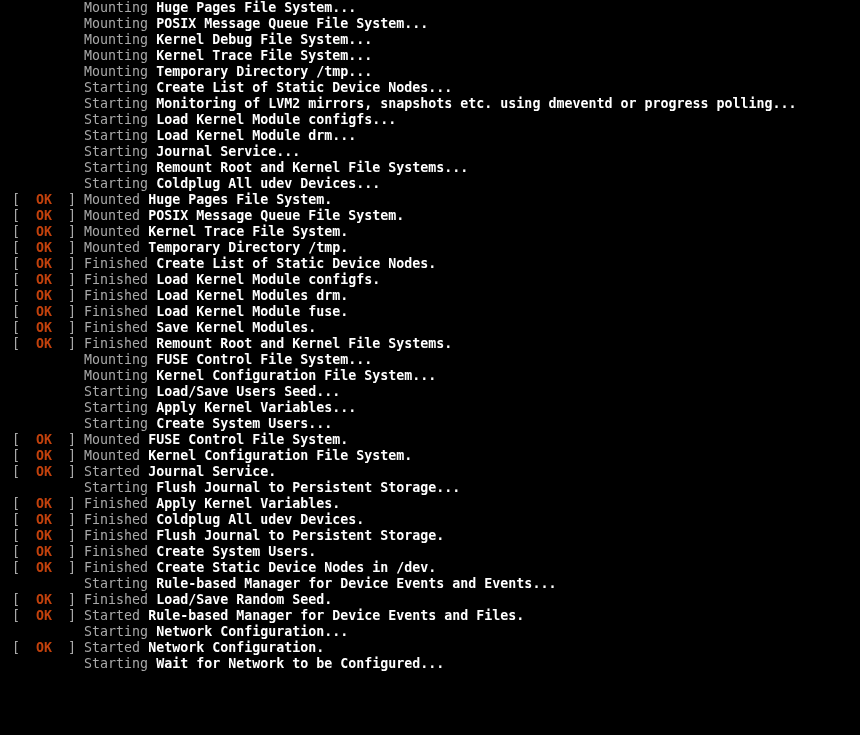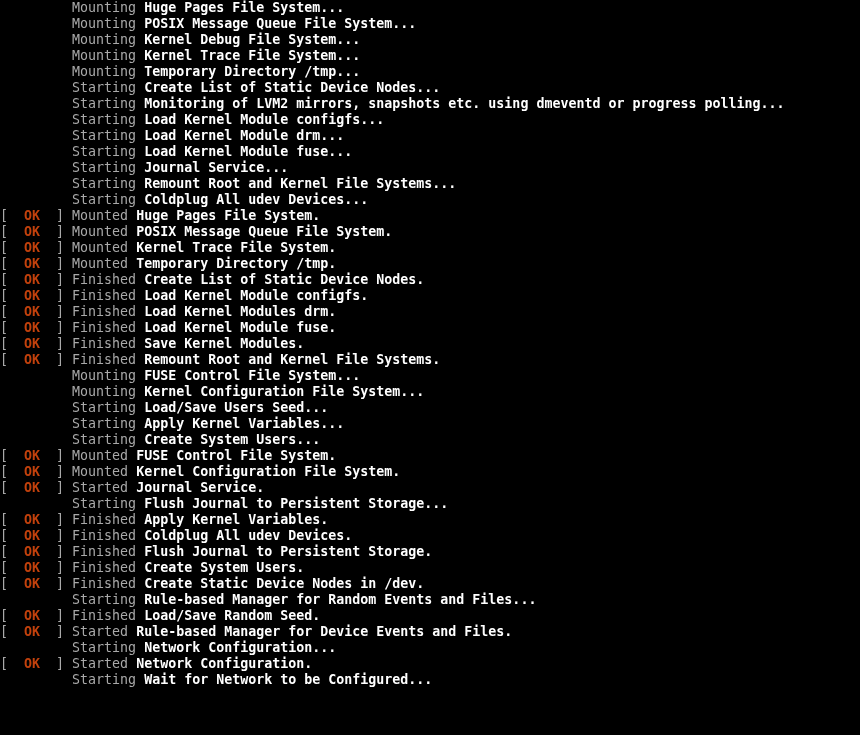--- a/index.html
+++ b/index.html
@@ -16,20 +16,21 @@
     width: 860px;
     height: 735px;
     background: #000000;
     font-family: "DejaVu Sans Mono", "Liberation Mono", monospace;
     font-size: 13.3px;
     line-height: 16px;
   }
   .line {
     height: 16px;
     white-space: pre;
+    padding-left: 12px;
   }
   .dim {
     color: #a9a9a9;
     font-weight: normal;
   }
   .unit {
     color: #ffffff;
     font-weight: bold;
   }
   .okgreen {
@@ -43,21 +44,20 @@
 <main class="console" style="background: rgb(0, 0, 0);">
     <div class="line"><span class="dim">         </span><span class="dim">Mounting </span><span class="unit">Huge Pages File System...</span></div>
     <div class="line"><span class="dim">         </span><span class="dim">Mounting </span><span class="unit">POSIX Message Queue File System...</span></div>
     <div class="line"><span class="dim">         </span><span class="dim">Mounting </span><span class="unit">Kernel Debug File System...</span></div>
     <div class="line"><span class="dim">         </span><span class="dim">Mounting </span><span class="unit">Kernel Trace File System...</span></div>
     <div class="line"><span class="dim">         </span><span class="dim">Mounting </span><span class="unit">Temporary Directory /tmp...</span></div>
     <div class="line"><span class="dim">         </span><span class="dim">Starting </span><span class="unit">Create List of Static Device Nodes...</span></div>
     <div class="line"><span class="dim">         </span><span class="dim">Starting </span><span class="unit">Monitoring of LVM2 mirrors, snapshots etc. using dmeventd or progress polling...</span></div>
     <div class="line"><span class="dim">         </span><span class="dim">Starting </span><span class="unit">Load Kernel Module configfs...</span></div>
     <div class="line"><span class="dim">         </span><span class="dim">Starting </span><span class="unit">Load Kernel Module drm...</span></div>
-    <div class="line"><span class="dim">         </span><span class="dim">Starting </span><span class="unit">Load Kernel Module fuse...</span></div>
     <div class="line"><span class="dim">         </span><span class="dim">Starting </span><span class="unit">Journal Service...</span></div>
     <div class="line"><span class="dim">         </span><span class="dim">Starting </span><span class="unit">Remount Root and Kernel File Systems...</span></div>
     <div class="line"><span class="dim">         </span><span class="dim">Starting </span><span class="unit">Coldplug All udev Devices...</span></div>
     <div class="line"><span class="dim">[  </span><span class="okgreen">OK</span><span class="dim">  ] </span><span class="dim">Mounted </span><span class="unit">Huge Pages File System.</span></div>
     <div class="line"><span class="dim">[  </span><span class="okgreen">OK</span><span class="dim">  ] </span><span class="dim">Mounted </span><span class="unit">POSIX Message Queue File System.</span></div>
     <div class="line"><span class="dim">[  </span><span class="okgreen">OK</span><span class="dim">  ] </span><span class="dim">Mounted </span><span class="unit">Kernel Trace File System.</span></div>
     <div class="line"><span class="dim">[  </span><span class="okgreen">OK</span><span class="dim">  ] </span><span class="dim">Mounted </span><span class="unit">Temporary Directory /tmp.</span></div>
     <div class="line"><span class="dim">[  </span><span class="okgreen">OK</span><span class="dim">  ] </span><span class="dim">Finished </span><span class="unit">Create List of Static Device Nodes.</span></div>
     <div class="line"><span class="dim">[  </span><span class="okgreen">OK</span><span class="dim">  ] </span><span class="dim">Finished </span><span class="unit">Load Kernel Module configfs.</span></div>
     <div class="line"><span class="dim">[  </span><span class="okgreen">OK</span><span class="dim">  ] </span><span class="dim">Finished </span><span class="unit">Load Kernel Modules drm.</span></div>
@@ -71,19 +71,19 @@
     <div class="line"><span class="dim">         </span><span class="dim">Starting </span><span class="unit">Create System Users...</span></div>
     <div class="line"><span class="dim">[  </span><span class="okgreen">OK</span><span class="dim">  ] </span><span class="dim">Mounted </span><span class="unit">FUSE Control File System.</span></div>
     <div class="line"><span class="dim">[  </span><span class="okgreen">OK</span><span class="dim">  ] </span><span class="dim">Mounted </span><span class="unit">Kernel Configuration File System.</span></div>
     <div class="line"><span class="dim">[  </span><span class="okgreen">OK</span><span class="dim">  ] </span><span class="dim">Started </span><span class="unit">Journal Service.</span></div>
     <div class="line"><span class="dim">         </span><span class="dim">Starting </span><span class="unit">Flush Journal to Persistent Storage...</span></div>
     <div class="line"><span class="dim">[  </span><span class="okgreen">OK</span><span class="dim">  ] </span><span class="dim">Finished </span><span class="unit">Apply Kernel Variables.</span></div>
     <div class="line"><span class="dim">[  </span><span class="okgreen">OK</span><span class="dim">  ] </span><span class="dim">Finished </span><span class="unit">Coldplug All udev Devices.</span></div>
     <div class="line"><span class="dim">[  </span><span class="okgreen">OK</span><span class="dim">  ] </span><span class="dim">Finished </span><span class="unit">Flush Journal to Persistent Storage.</span></div>
     <div class="line"><span class="dim">[  </span><span class="okgreen">OK</span><span class="dim">  ] </span><span class="dim">Finished </span><span class="unit">Create System Users.</span></div>
     <div class="line"><span class="dim">[  </span><span class="okgreen">OK</span><span class="dim">  ] </span><span class="dim">Finished </span><span class="unit">Create Static Device Nodes in /dev.</span></div>
-    <div class="line"><span class="dim">         </span><span class="dim">Starting </span><span class="unit">Rule-based Manager for Random Events and Files...</span></div>
+    <div class="line"><span class="dim">         </span><span class="dim">Starting </span><span class="unit">Rule-based Manager for Device Events and Events...</span></div>
     <div class="line"><span class="dim">[  </span><span class="okgreen">OK</span><span class="dim">  ] </span><span class="dim">Finished </span><span class="unit">Load/Save Random Seed.</span></div>
     <div class="line"><span class="dim">[  </span><span class="okgreen">OK</span><span class="dim">  ] </span><span class="dim">Started </span><span class="unit">Rule-based Manager for Device Events and Files.</span></div>
     <div class="line"><span class="dim">         </span><span class="dim">Starting </span><span class="unit">Network Configuration...</span></div>
     <div class="line"><span class="dim">[  </span><span class="okgreen">OK</span><span class="dim">  ] </span><span class="dim">Started </span><span class="unit">Network Configuration.</span></div>
     <div class="line"><span class="dim">         </span><span class="dim">Starting </span><span class="unit">Wait for Network to be Configured...</span></div>
   </main>
 
 </body></html>

